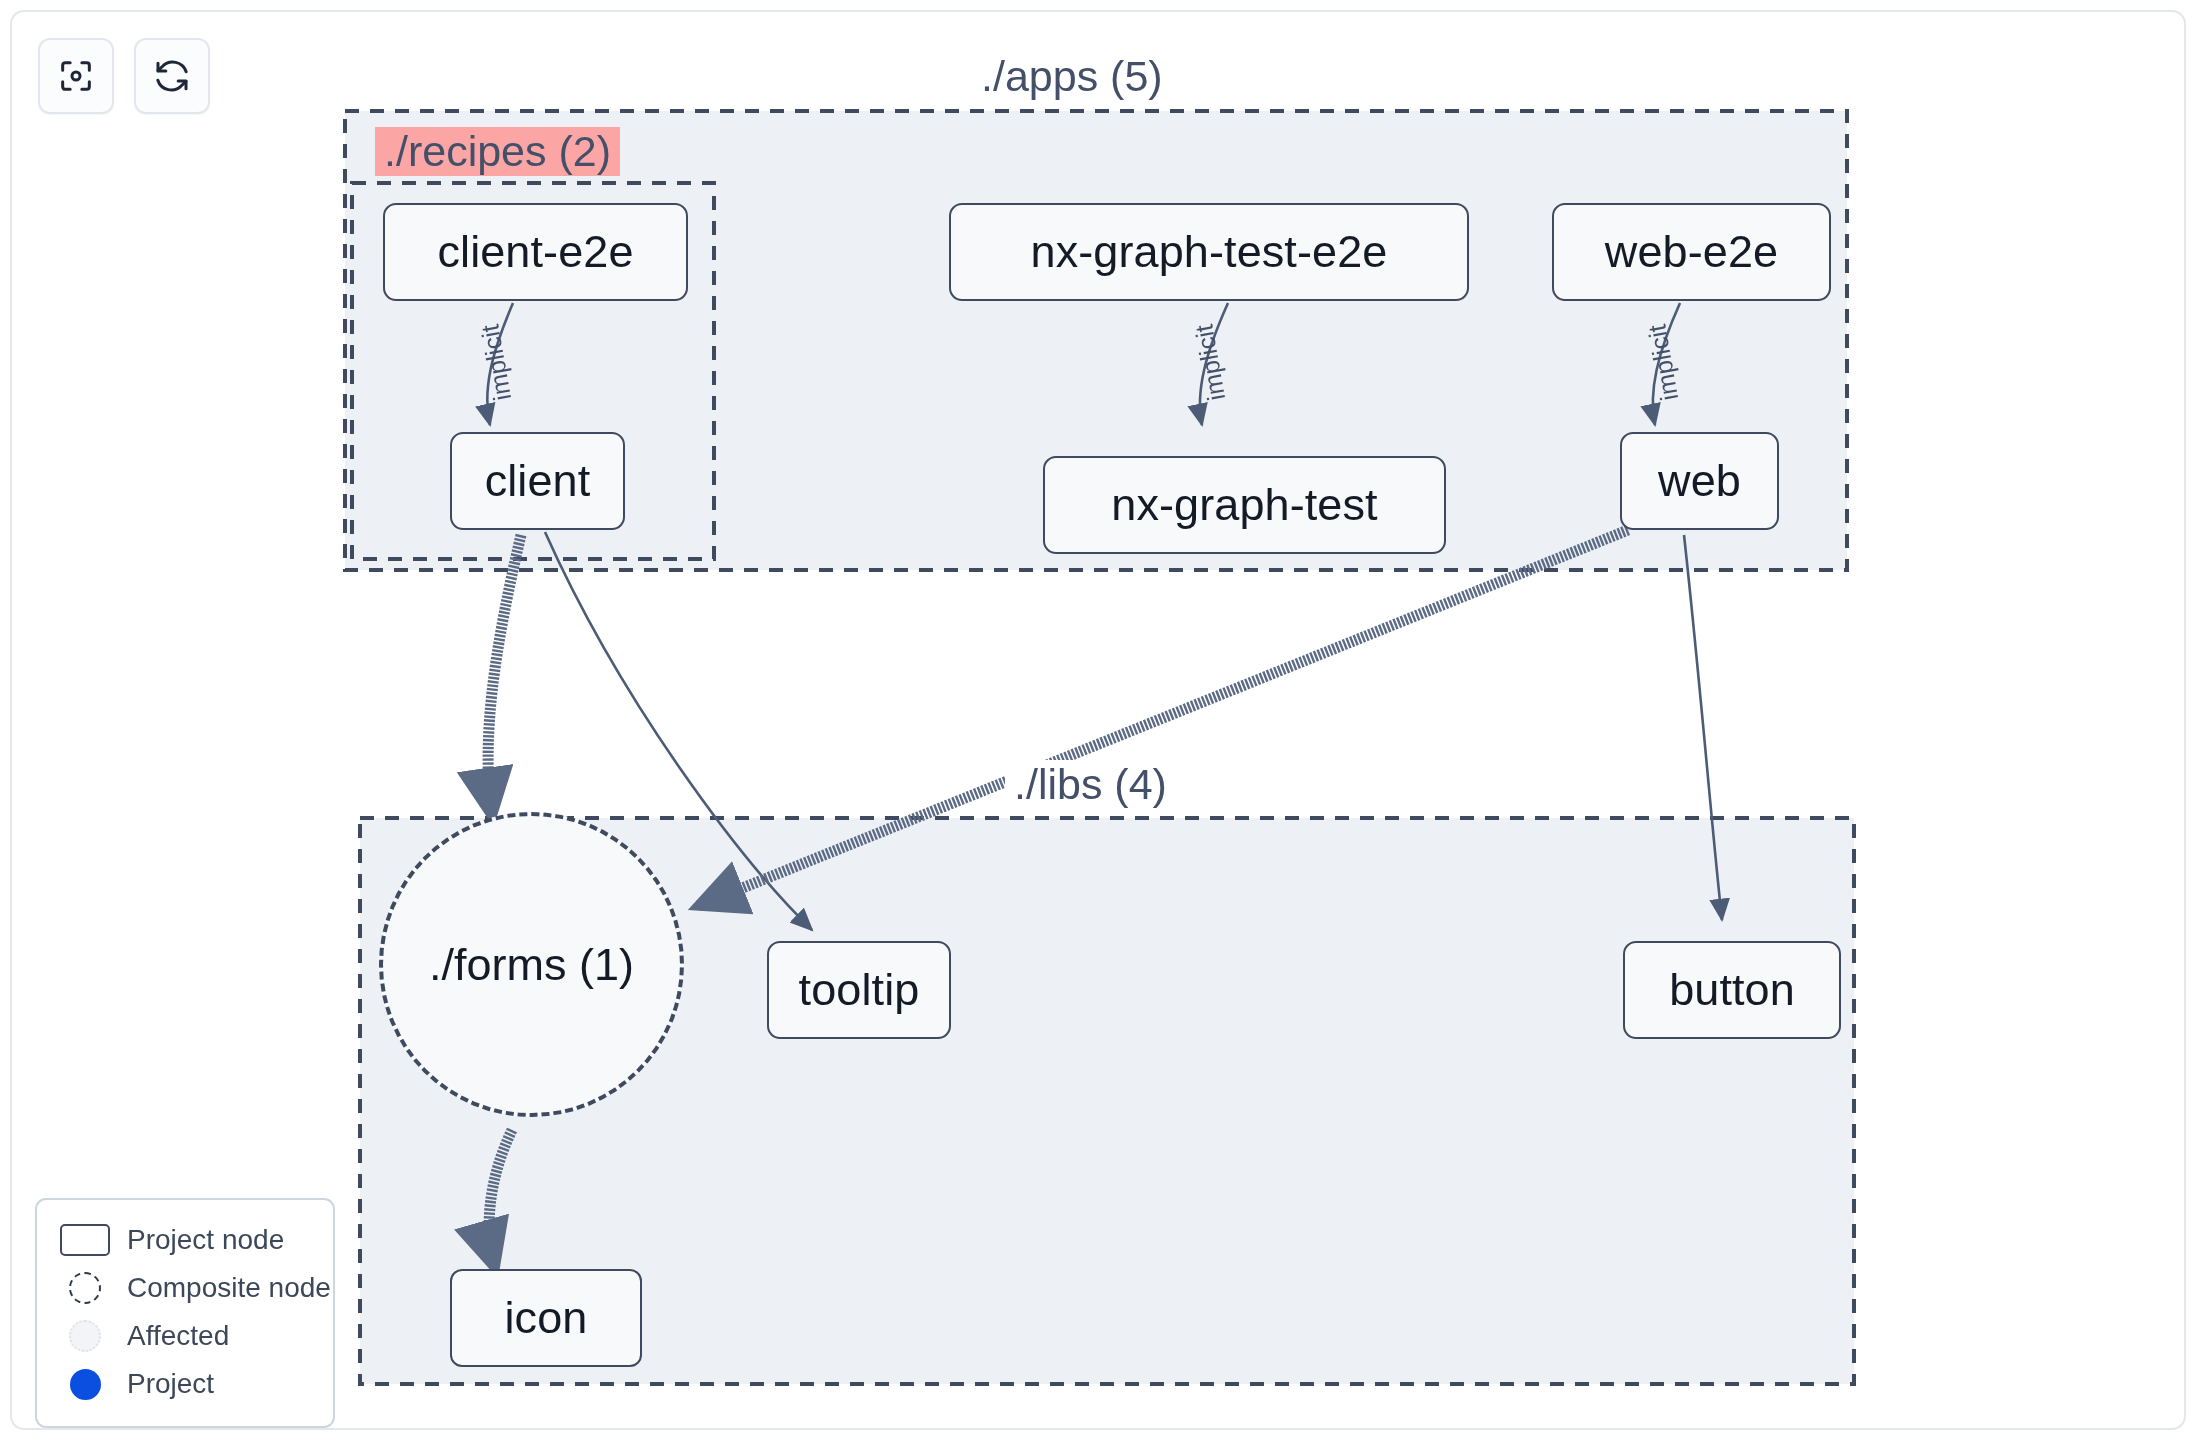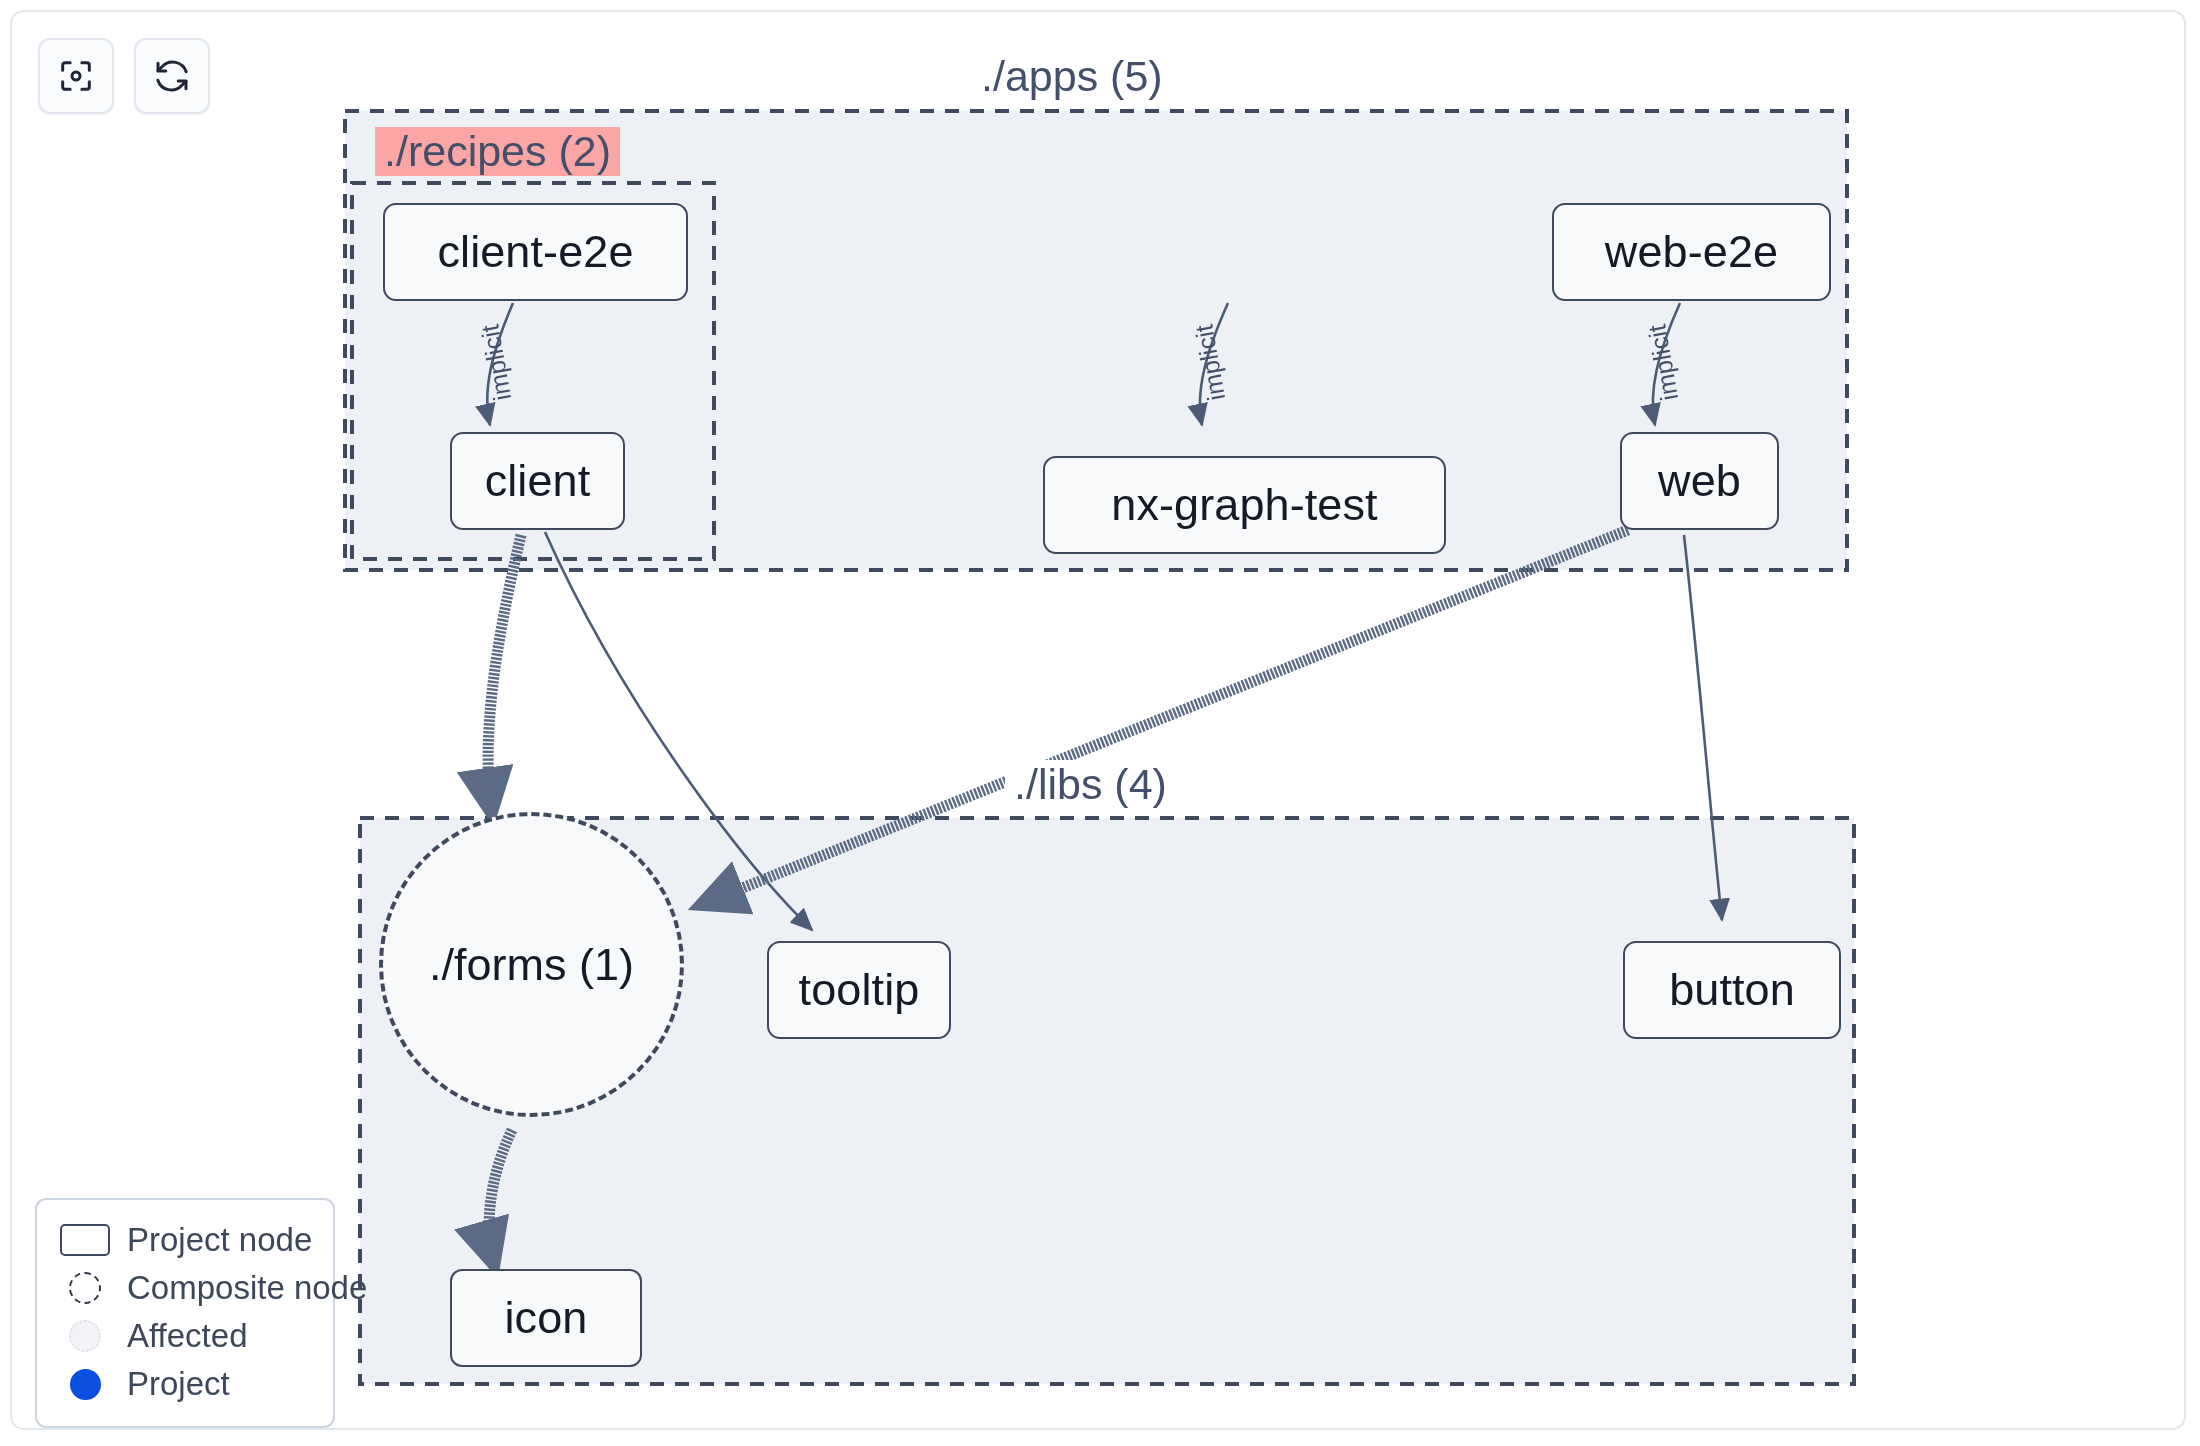--- a/index.html
+++ b/index.html
@@ -180,21 +180,21 @@
     border-radius: 50%;
     background: #f2f4f7;
     box-sizing: border-box;
   }
   .sw-touched {
     width: 31px; height: 31px;
     border-radius: 50%;
     background: #0b4fe0;
   }
   .legend-text {
-    font-size: 33px;
+    font-size: 28px;
     color: #3c4759;
     white-space: nowrap;
   }
 </style>
 </head>
 <body>
 
 <div id="app">
 
   <div class="panel-frame"></div>
@@ -261,20 +261,21 @@
   <div class="group-label on-fill" style="left:375px; top:127px;">./recipes (2)</div>
 
   <div class="group-label" style="left:1005px; top:760px;text-align:center;">./libs (4)</div>
 
   <div class="node-layer">
 
     <div class="proj-node" style="left:383px; top:203px; width:305px; height:98px;">client-e2e</div>
 
     <div class="proj-node" style="left:450px; top:432px; width:175px; height:98px;">client</div>
 
+    <div class="proj-node" style="left:949px; top:203px; width:520px; height:98px;">nx-graph-test-e2e</div>
 
     <div class="proj-node" style="left:1008px; top:456px; width:403px; height:98px;margin-left:35px;">nx-graph-test</div>
 
     <div class="proj-node" style="left:1552px; top:203px; width:279px; height:98px;">web-e2e</div>
 
     <div class="proj-node" style="left:1620px; top:432px; width:159px; height:98px;">web</div>
 
     <div class="composite-node" style="left:379px; top:812px; width:305px; height:305px;">./forms (1)</div>
 
     <div class="proj-node" style="left:767px; top:941px; width:184px; height:98px;">tooltip</div>

